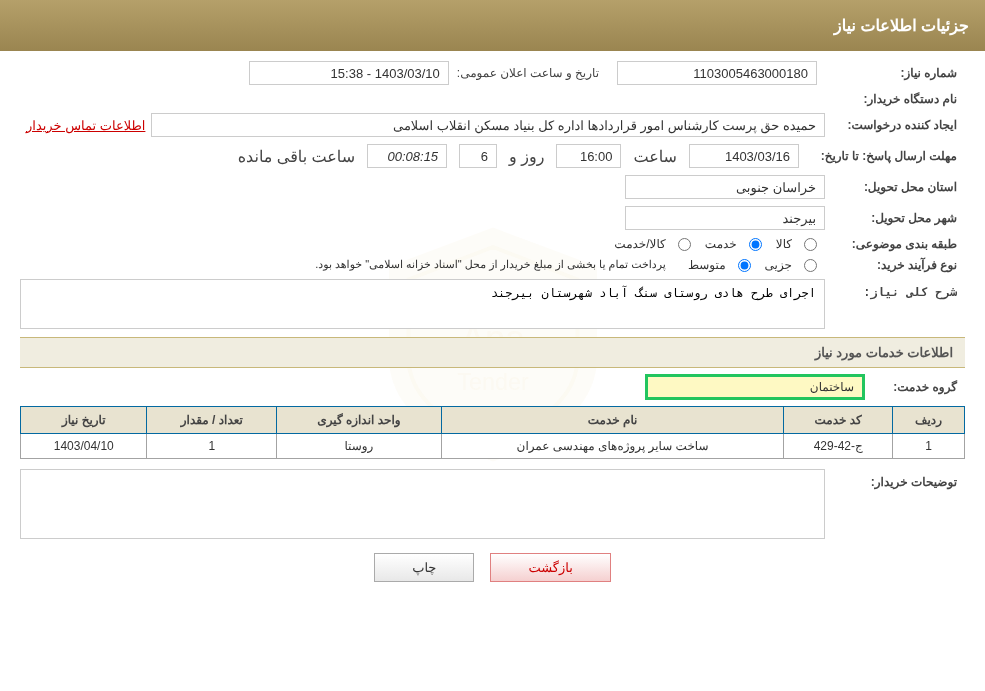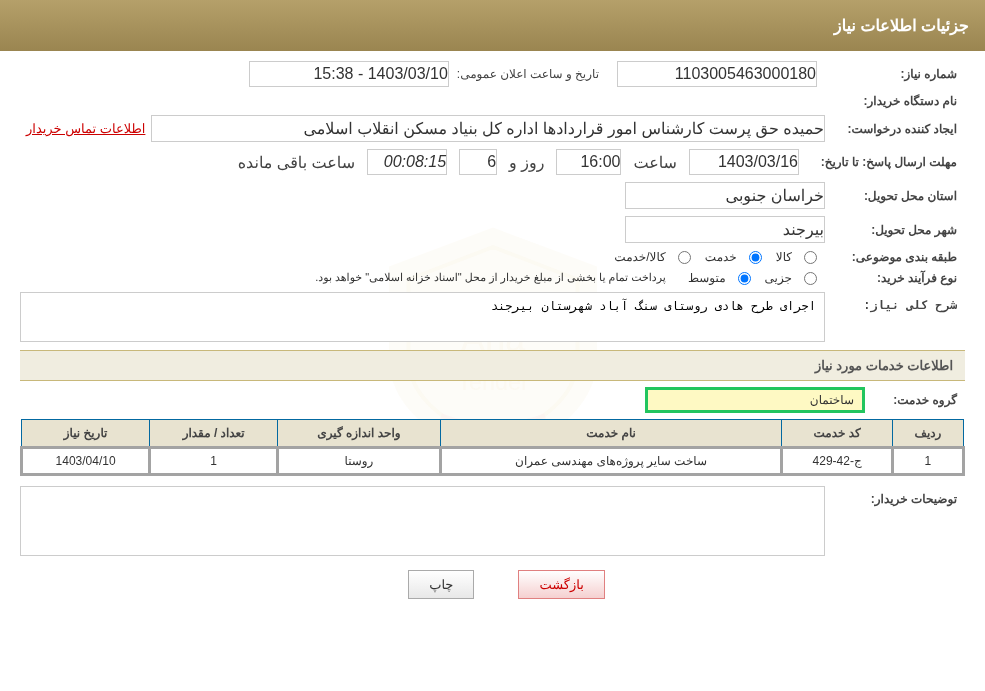--- a/index.html
+++ b/index.html
@@ -53,22 +53,22 @@
       min-width: 140px;
       text-align: right;
       padding-right: 8px;
       color: #444;
       font-weight: bold;
       font-size: 12px;
     }
     .value-box {
       border: 1px solid #ccc;
       background: #fff;
-      padding: 3px 0;
-      font-size: 16px;
+      padding: 3px 8px;
+      font-size: 13px;
       min-height: 24px;
       display: inline-flex;
       align-items: center;
       direction: rtl;
     }
     .row-id {
       gap: 8px;
     }
     .id-box {
       width: 200px;
@@ -207,21 +207,21 @@
       background: #e8e3d0;
     }
     table th {
       border: 1px solid #0369a1;
       padding: 6px 8px;
       text-align: center;
       font-weight: bold;
       color: #444;
     }
     table td {
-      border: 3px solid #a3a3a3;
+      border: 1px solid #a3a3a3;
       padding: 5px 8px;
       text-align: center;
       background: #fff;
     }
     .buyer-notes-row {
       display: flex;
       align-items: flex-start;
       margin: 10px 0;
       position: relative;
       z-index: 1;
@@ -238,26 +238,25 @@
     }
     .buttons-row {
       display: flex;
       justify-content: center;
       gap: 16px;
       margin: 14px 0 16px 0;
       position: relative;
       z-index: 1;
     }
     .btn {
-      padding: 6px 20px;
+      padding: 6px 37px;
       font-size: 13px;
       border: 1px solid #aaa;
       cursor: pointer;
       font-family: Tahoma, Arial, sans-serif;
-      margin-left: 28px;
     }
     .btn-print {
       background: linear-gradient(to bottom, #fff, #e8e8e8);
       color: #333;
     }
     .btn-back {
       background: linear-gradient(to bottom, #fff, #f5d0d0);
       color: #c00;
       border-color: #e08080;
     }

